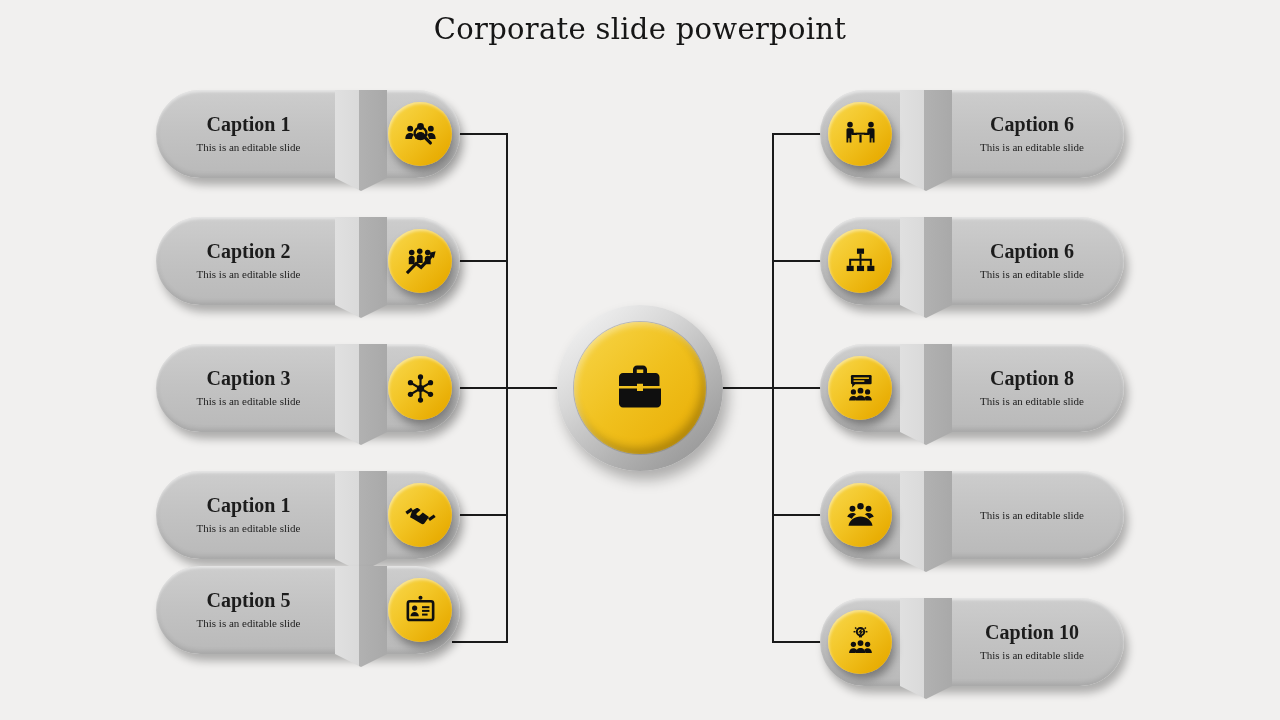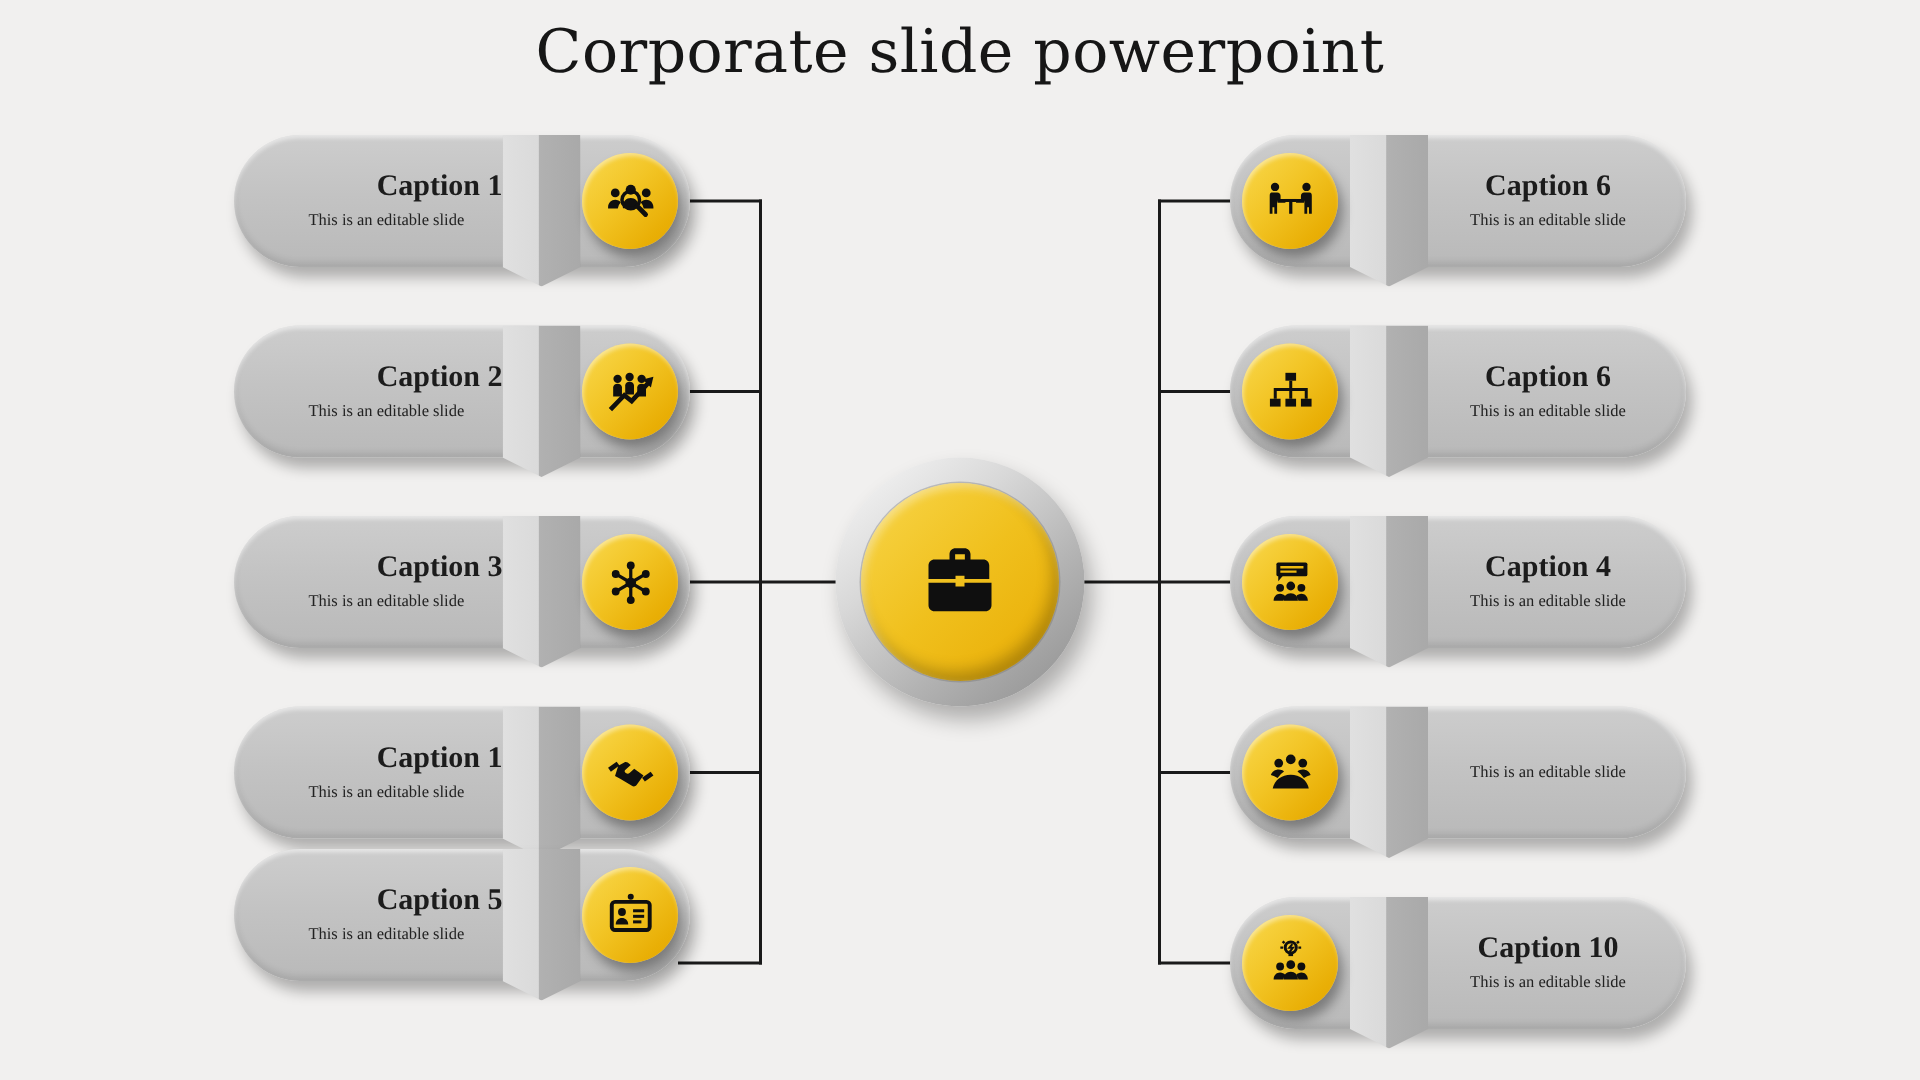--- a/index.html
+++ b/index.html
@@ -5,21 +5,21 @@
   * { margin:0; padding:0; box-sizing:border-box; }
   body { background:#e8e8e8; }
   .slide {
     position:relative; width:1280px; height:720px;
     background:#f1f0ef; overflow:hidden;
     font-family:"Liberation Serif", serif;
   }
   .main-title {
     position:absolute; top:12px; left:0; width:100%;
     text-align:center; font-family:"DejaVu Serif", serif;
-    font-size:40px; color:#161616; letter-spacing:0.3px;
+    font-size:29px; color:#161616; letter-spacing:0.3px;
   }
   .line { position:absolute; background:#1a1a1a; z-index:1; }
   .line.h { height:2px; }
   .line.v { width:2px; }
 
   .pill {
     position:absolute; width:304px; height:88px; border-radius:44px;
     background:linear-gradient(180deg,#cdcdcd 0%,#c3c3c3 45%,#b9b9b9 100%);
     box-shadow: inset 0 2px 3px rgba(255,255,255,.55), inset 0 -3px 5px rgba(0,0,0,.10),
                 4px 7px 9px rgba(0,0,0,.28);
@@ -44,21 +44,21 @@
     display:flex; align-items:center; justify-content:center;
   }
   .pill.left  .badge { left:232px; }
   .pill.right .badge { left:8px; }
   .badge svg { width:37px; height:37px; }
 
   .cap-text {
     position:absolute; top:0; height:100%; display:flex; flex-direction:column;
     justify-content:center; text-align:center;
   }
-  .pill.left  .cap-text { left:6px;  width:173px;text-align:right; }
+  .pill.left  .cap-text { left:6px;  width:173px; }
   .pill.right .cap-text { left:128px; width:168px; }
   .cap-title { font-size:20px; font-weight:bold; color:#1c1c1c; margin-bottom:4px; }
   .cap-body  { font-size:11px; color:#222; line-height:1.35; width:122px; margin:0 auto; }
 
   .hub {
     position:absolute; left:557px; top:305px; width:166px; height:166px; border-radius:50%;
     background:linear-gradient(140deg,#fafafa 0%,#d8d8d8 35%,#b3b3b3 65%,#8d8d8d 100%);
     box-shadow:5px 9px 14px rgba(0,0,0,.28);
     display:flex; align-items:center; justify-content:center; z-index:3;
   }
@@ -243,21 +243,21 @@
             <rect x="16.4" y="14.8" width="4.6" height="3.4"></rect>
         </g>
         <path d="M12 7v3.8M5.3 14.8v-4h13.4v4M12 10.8v4" fill="none" stroke="#0f0f0f" stroke-width="1.3"></path>
       </svg>
     </div>
   </div>
 
   <div class="pill right" style="top:344px">
     <div class="ribbon"></div>
     <div class="cap-text">
-      <div class="cap-title">Caption 4</div>
+      <div class="cap-title">Caption 8</div>
       <div class="cap-body">This is an editable slide</div>
     </div>
     <div class="badge">
       <svg viewBox="0 0 24 24">
         <g fill="#0f0f0f">
           <rect x="5.8" y="3.2" width="13.4" height="6" rx="0.8"></rect>
           <path d="M8.6 9l-2 2.4V9z"></path>
           <circle cx="7.4" cy="14.2" r="1.7"></circle>
             <circle cx="12" cy="13.4" r="1.9"></circle>
             <circle cx="16.6" cy="14.2" r="1.7"></circle>

